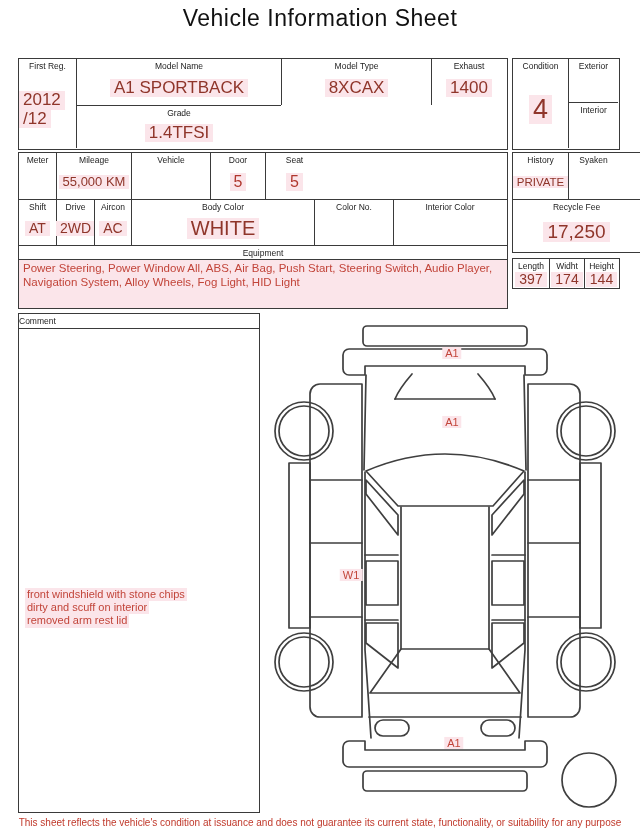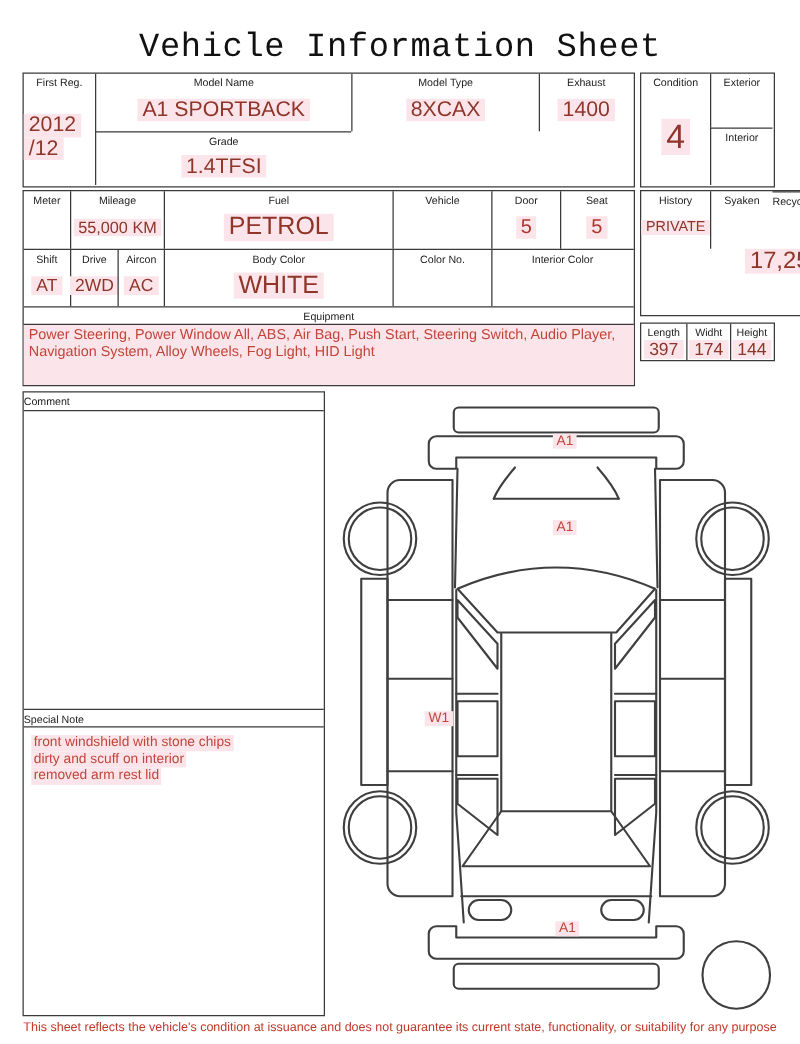--- a/index.html
+++ b/index.html
@@ -6,22 +6,22 @@
     --bd:#3a3a3a;
     --red-dark:#8f352a;
     --red:#c2453a;
     --pink:#fbe5ea;
     --ink:#1c1c1c;
   }
   *{margin:0;padding:0;box-sizing:border-box;}
   html,body{background:#ffffff;}
   body{font-family:"Liberation Sans","DejaVu Sans",sans-serif;color:var(--ink);}
   .sheet{position:relative;width:640px;height:835px;background:#fff;overflow:hidden;}
-  .title{position:absolute;left:0;top:24px;width:640px;text-align:center;
-         font-size:27px;font-weight:400;letter-spacing:0.5px;color:#111;font-family:Liberation Mono, monospace;}
+  .title{position:absolute;left:0;top:5px;width:640px;text-align:center;
+         font-size:23px;font-weight:400;letter-spacing:0.5px;color:#111;}
   .box{position:absolute;border:1.4px solid var(--bd);background:#fff;}
   .grid1{display:grid;grid-template-columns:57px 205px 150px 75px;grid-template-rows:46px 43px;}
   .gridc{display:grid;grid-template-columns:55px 50px;grid-template-rows:43px 46px;}
   .frow{display:flex;}
   .bt{border-top:1px solid var(--bd);}
   .bl{border-left:1px solid var(--bd);}
   .fcell{display:flex;flex-direction:column;min-width:0;}
   .flabel{font-size:8.5px;text-align:center;padding-top:2px;color:var(--ink);white-space:nowrap;overflow:hidden;}
   .fvalue{flex:1;display:flex;align-items:center;justify-content:center;}
   .hl{background:var(--pink);padding:0 4px;line-height:1.08;color:var(--red-dark);white-space:nowrap;}
@@ -112,26 +112,20 @@
         <div class="fvalue">
             <span class="hl sz13"></span>
           </div>
       </div>
       <div class="fcell bl" style="width:75px">
         <div class="flabel">Mileage</div>
         <div class="fvalue">
             <span class="hl sz13">55,000 KM</span>
           </div>
       </div>
-      <div class="fcell bl" style="width:183px">
-        <div class="flabel">Fuel</div>
-        <div class="fvalue">
-            <span class="hl sz20">PETROL</span>
-          </div>
-      </div>
       <div class="fcell bl" style="width:79px">
         <div class="flabel">Vehicle</div>
         <div class="fvalue">
             <span class="hl sz13"></span>
           </div>
       </div>
       <div class="fcell bl" style="width:55px">
         <div class="flabel">Door</div>
         <div class="fvalue">
             <span class="hl sz16" style="color:#b0372e">5</span>
@@ -181,21 +175,21 @@
             <span class="hl sz13"></span>
           </div>
       </div>
     </div>
     <div class="fcell bt" style="flex:1">
       <div class="equip-label">Equipment</div>
       <div class="equip-text">Power Steering, Power Window  All, ABS, Air Bag, Push Start, Steering Switch, Audio Player, Navigation System, Alloy Wheels, Fog Light, HID Light</div>
     </div>
   </div>
 
-  <div class="box" style="left:512px;top:152px;width:129px;height:101px;display:flex;flex-direction:row">
+  <div class="box" style="left:512px;top:152px;width:129px;height:101px;display:flex;flex-direction:column">
     <div class="frow" style="height:46px">
       <div class="fcell" style="width:55px">
         <div class="flabel">History</div>
         <div class="fvalue">
             <span class="hl sz11">PRIVATE</span>
           </div>
       </div>
       <div class="fcell bl" style="width:50px">
         <div class="flabel">Syaken</div>
         <div class="fvalue">
@@ -228,21 +222,20 @@
       <div class="flabel">Height</div>
       <div class="fvalue">
           <span class="hl sz14">144</span>
         </div>
     </div>
   </div>
 
   <div class="box" style="left:18px;top:313px;width:242px;height:500px;display:flex;flex-direction:column">
     <div class="panel-hdr" style="border-bottom:1px solid var(--bd)">Comment</div>
     <div style="flex:1"></div>
-    <div class="panel-hdr" style="border-top:1px solid var(--bd);border-bottom:1px solid var(--bd)">Special Note</div>
     <div class="note-text" style="height:230px">
       <span class="note-line">front windshield with stone chips</span><br>
       <span class="note-line">dirty and scuff on interior</span><br>
       <span class="note-line">removed arm rest lid</span>
     </div>
   </div>
 
   <div class="diagram">
     <svg width="378" height="505" viewBox="0 0 378 505" fill="none" stroke="#3f3f3f" stroke-width="1.7" stroke-linejoin="round" stroke-linecap="round">
 

